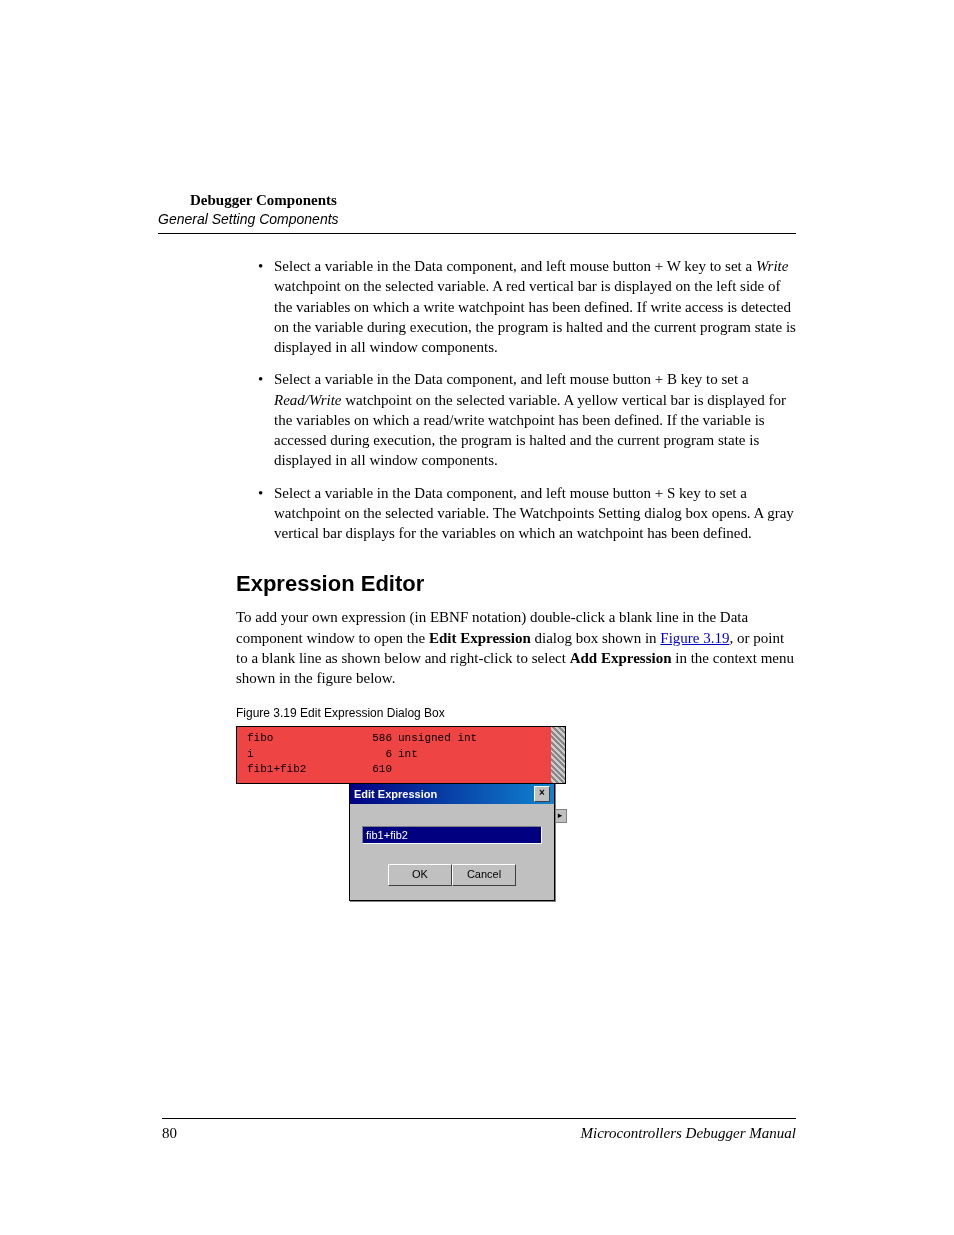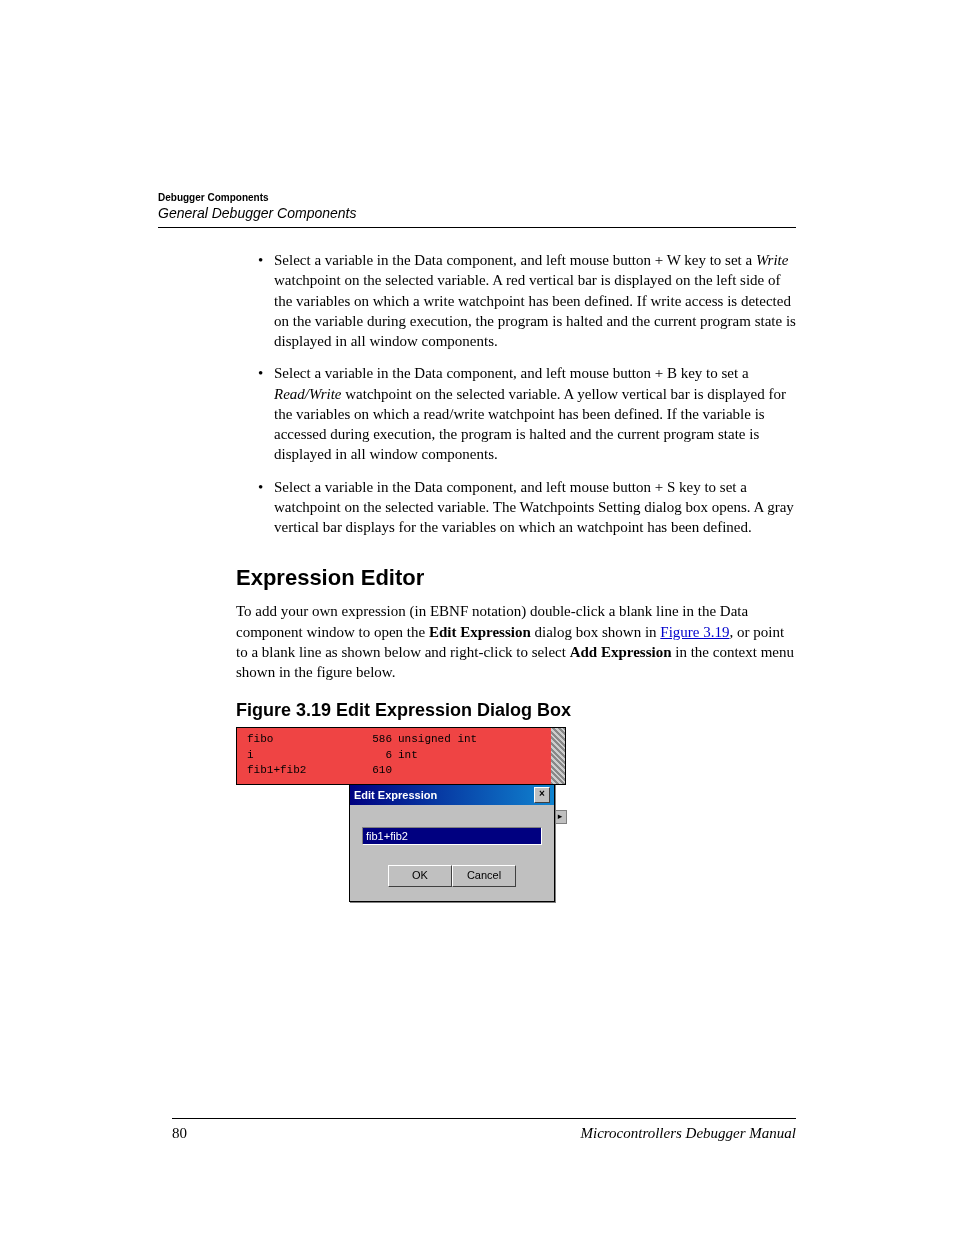--- a/index.html
+++ b/index.html
@@ -15,23 +15,24 @@
     position: relative;
   }
   .page {
     padding: 192px 158px 0 158px;
     box-sizing: border-box;
   }
   .header-block {
     margin-bottom: 4px;
   }
   .header-title {
-    font-family: Liberation Sans, sans-serif;
-    font-weight: bold;
-    font-size: 10px;
+    font-family: Liberation Serif, serif;
+    font-weight: bold;
+    font-size: 15px;
+    margin-left: 32px;
   }
   .header-sub {
     font-family: Arial, Helvetica, sans-serif;
     font-style: italic;
     font-size: 14px;
     margin-top: 2px;
   }
   .hr {
     border: none;
     border-top: 1.5px solid #000;
@@ -68,22 +69,22 @@
   p.para {
     margin: 0 0 12px 0;
     line-height: 1.35;
   }
   a.xref {
     color: #0000cc;
     text-decoration: underline;
   }
   .figure-caption {
     font-family: Arial, Helvetica, sans-serif;
-    font-weight: bold;
-    font-size: 18px;
+    font-weight: normal;
+    font-size: 12px;
     margin: 18px 0 6px 0;
   }
   
   .figure-box {
     width: 330px;
     border: 1px solid #000;
     box-sizing: border-box;
     background: #ef4444;
     position: relative;
   }
@@ -178,21 +179,21 @@
     top:82px;
     width:12px;height:12px;
     background:#c0c0c0;
     border:1px solid #808080;
     font-size:9px;
     text-align:center;
     line-height:10px;
   }
   .footer {
     position: absolute;
-    left: 172px;
+    left: 162px;
     right: 158px;
     top: 1118px;
   }
   .footer-hr {
     border: none;
     border-top: 1px solid #000;
     margin: 0 0 6px 0;
   }
   .footer-row {
     display: flex;
@@ -204,21 +205,21 @@
      position: relative;
      height: 176px;
   }
 </style>
 </head>
 <body>
 
 <div class="page">
   <div class="header-block">
     <div class="header-title">Debugger Components</div>
-    <div class="header-sub">General Debugger Components</div>
+    <div class="header-sub">General Setting Components</div>
   </div>
   <hr class="hr">
 
   <div class="content">
     <ul class="bullets">
       <li>
         <span>Select a variable in the Data component, and left mouse button + W key to set a </span><span class="italic">Write</span><span> watchpoint on the selected variable. A red vertical bar is displayed on the left side of the variables on which a write watchpoint has been defined. If write access is detected on the variable during execution, the program is halted and the current program state is displayed in all window components.</span>
       </li>
       <li>
         <span>Select a variable in the Data component, and left mouse button + B key to set a </span><span class="italic">Read/Write</span><span> watchpoint on the selected variable. A yellow vertical bar is displayed for the variables on which a read/write watchpoint has been defined. If the variable is accessed during execution, the program is halted and the current program state is displayed in all window components.</span>

